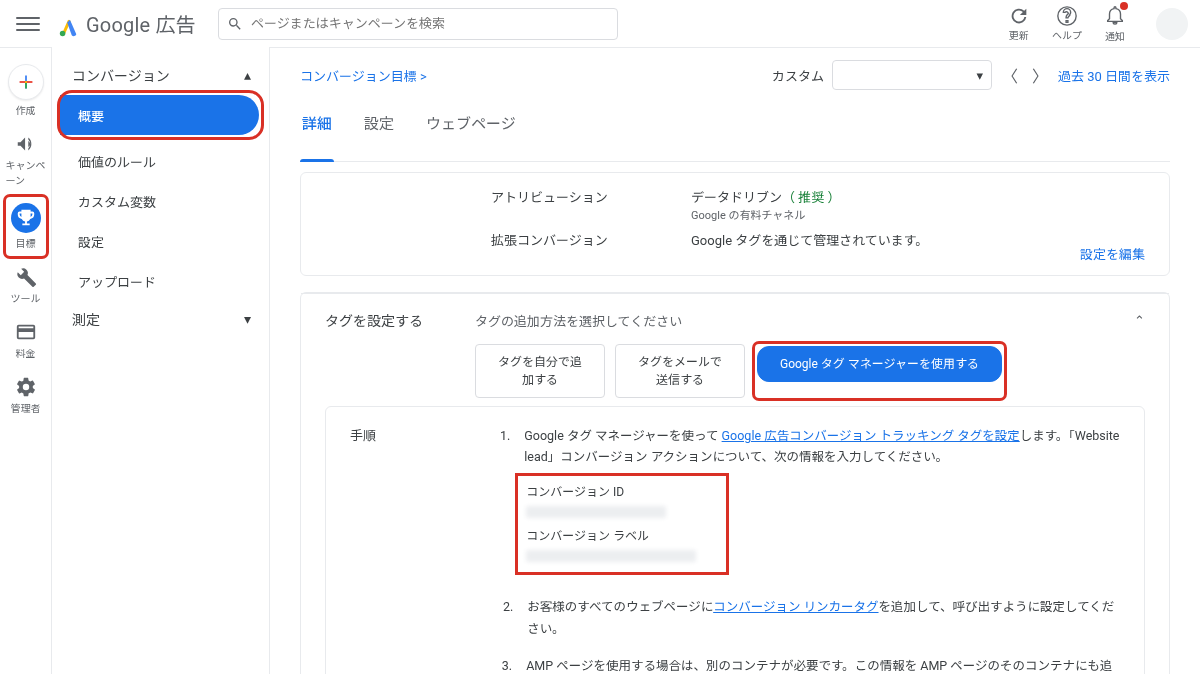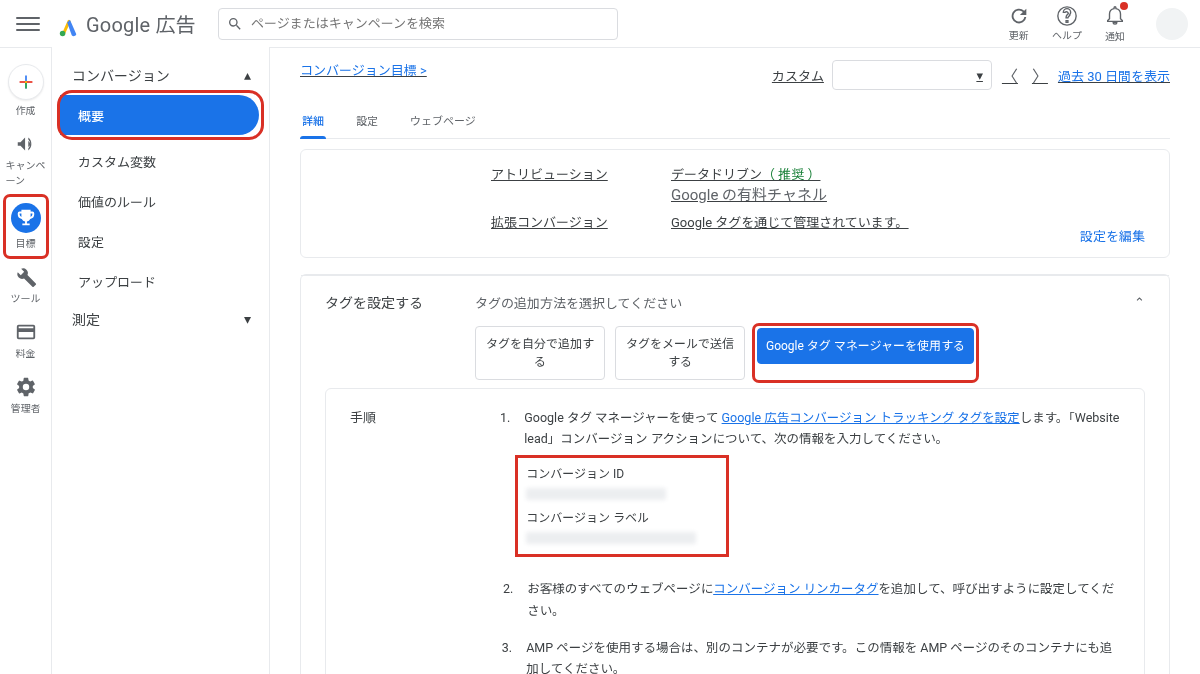--- a/index.html
+++ b/index.html
@@ -30,52 +30,52 @@
 
 
 .side-panel { position: absolute; top: 47px; left: 52px; width: 218px; bottom: 0; border-right: 1px solid #e8eaed; padding: 10px 8px; background:#fff;}
 .side-header { display: flex; align-items: center; justify-content: space-between; padding: 8px 10px 8px 12px; font-size: 14px; color: #3c4043; cursor: pointer; }
 .side-item { height: 40px; display: flex; align-items: center; padding: 0 18px; font-size: 13px; color: #3c4043; cursor: pointer; border-radius: 0 20px 20px 0; }
 .side-item.active { background: #1a73e8; color: #fff; font-weight: 500; }
 .pill-box { outline: 3px solid #d93025; border-radius: 12px; padding:2px 2px 2px 0; margin-bottom:4px;}
 
 
 .main { position: absolute; top: 48px; left: 270px; right: 0; bottom: 0; padding: 12px 30px 20px 30px; overflow-y: auto; }
-.crumb-row { display: flex; align-items: flex-start; justify-content: space-between; margin-bottom: 14px; text-decoration: underline; }
+.crumb-row { display: flex; align-items: center; justify-content: space-between; margin-bottom: 14px; }
 .crumb-link { color: #1a73e8; font-size: 13px; cursor: pointer; }
 .date-controls { display:flex; align-items:center; gap:10px; }
 .custom-select { display:flex; align-items:center; gap:8px; }
 .select-box { width:160px; height:30px; border:1px solid #dadce0; border-radius:4px; display:flex; align-items:center; justify-content:flex-end; padding:0 8px; cursor:pointer; }
 .chev { display:flex; gap:14px; }
 .chev span{ cursor:pointer; color:#5f6368; font-size:16px;}
 .date-link { color:#1a73e8; font-size:13px; cursor:pointer; }
 
 .tabs { display:flex; gap:28px; border-bottom:1px solid #e8eaed; margin-bottom:0; }
-.tab { padding: 8px 2px 10px; font-size:11px; color:#5f6368; cursor:pointer; position:relative;}
+.tab { padding: 8px 2px 28px; font-size:15px; color:#5f6368; cursor:pointer; position:relative;}
 .tab.active { color:#1a73e8; font-weight:500;}
 .tab.active::after { content:""; position:absolute; bottom:-1px; left:0; right:0; height:3px; background:#1a73e8; border-radius:3px 3px 0 0;}
 
 .card { border:1px solid #e8eaed; border-radius:6px; margin-top: 10px; background:#fff; }
 .card-top { padding: 14px 24px 18px 190px; position:relative;}
-.kv-row { display:flex; gap:20px; margin-bottom:8px; font-size:13px;text-decoration:underline;}
+.kv-row { display:flex; gap:40px; margin-bottom:8px; font-size:13px;}
 .kv-row .k { width:160px; color:#3c4043; }
 .kv-row .v { flex:1; color:#3c4043; }
-.kv-sub { color:#5f6368; font-size:15px; }
+.kv-sub { color:#5f6368; font-size:11px; }
 .rec { color:#188038; }
 .edit-link { position:absolute; right:24px; bottom:12px; color:#1a73e8; font-size:13px; cursor:pointer;}
 
 .card-section { border-top:1px solid #e8eaed; padding: 16px 24px; }
 .section-header { display:flex; align-items:center; gap:30px; }
 .section-title { font-size:14px; color:#3c4043; width:120px; }
 .section-desc { color:#5f6368; font-size:13px; flex:1; }
 .collapse-chev { cursor:pointer; color:#5f6368; }
 
 .option-row { display:flex; gap:10px; margin: 14px 0 8px 150px; }
-.option-btn { flex:0 0 130px; padding: 8px 8px; border:1px solid #dadce0; border-radius:4px; background:#fff; color:#3c4043; font-size:12px; text-align:center; cursor:pointer; line-height:1.5;}
-.option-btn.active { background:#1a73e8; color:#fff; border-color:#1a73e8; }
+.option-btn { flex:0 0 130px; padding: 8px 22px; border:1px solid #dadce0; border-radius:4px; background:#fff; color:#3c4043; font-size:12px; text-align:center; cursor:pointer; line-height:1.5;}
+.option-btn.active { background:#1a73e8; color:#fff; border-color:#1a73e8;border-radius:12px; }
 .opt-box { outline:3px solid #d93025; border-radius:4px; padding:2px;}
 
 .inner-card { border:1px solid #e8eaed; border-radius:6px; padding: 18px 24px; display:flex; margin-top:6px; }
 .inner-label { width:150px; font-size:13px; color:#3c4043;}
 .steps { flex:1; }
 .step { display:flex; gap:14px; margin-bottom:16px; font-size:12.5px; line-height:1.7; color:#3c4043;}
 .step .num { width:14px; text-align:right; color:#3c4043;}
 .step a { color:#1a73e8; text-decoration:underline; cursor:pointer;}
 .cv-box { outline:3px solid #d93025; padding: 6px 30px 10px 8px; margin:8px 0 8px -6px; display:inline-block;}
 .cv-row { margin-bottom:8px; }
@@ -180,24 +180,24 @@
   <div class="side-header">
     <span>コンバージョン</span>
     <span>▴</span>
   </div>
   <div class="pill-box">
     <div class="side-item active">
         <span>概要</span>
       </div>
   </div>
   <div class="side-item">
+      <span>価値のルール</span>
+    </div>
+  <div class="side-item">
       <span>カスタム変数</span>
-    </div>
-  <div class="side-item">
-      <span>価値のルール</span>
     </div>
   <div class="side-item">
       <span>設定</span>
     </div>
   <div class="side-item">
       <span>アップロード</span>
     </div>
   <div class="side-header">
     <span>測定</span>
     <span>▾</span>

